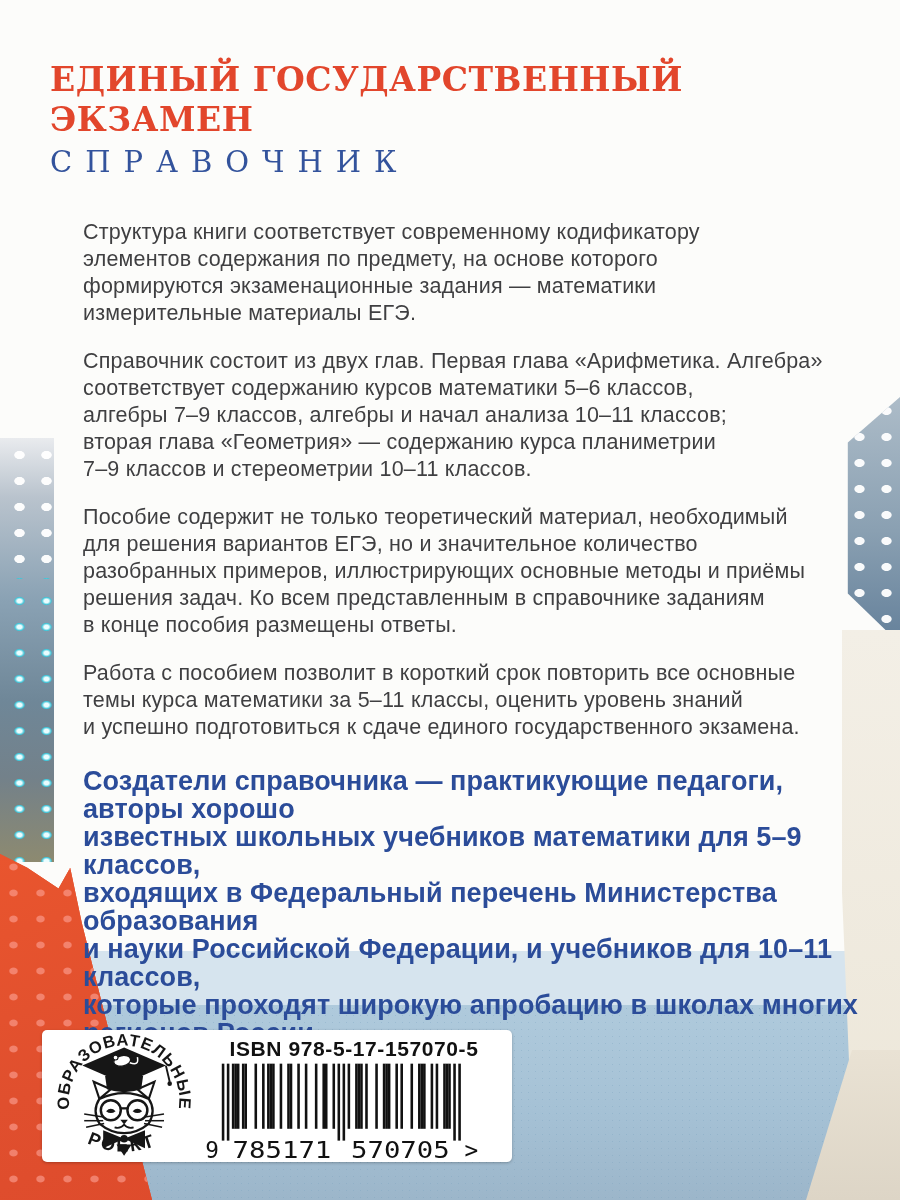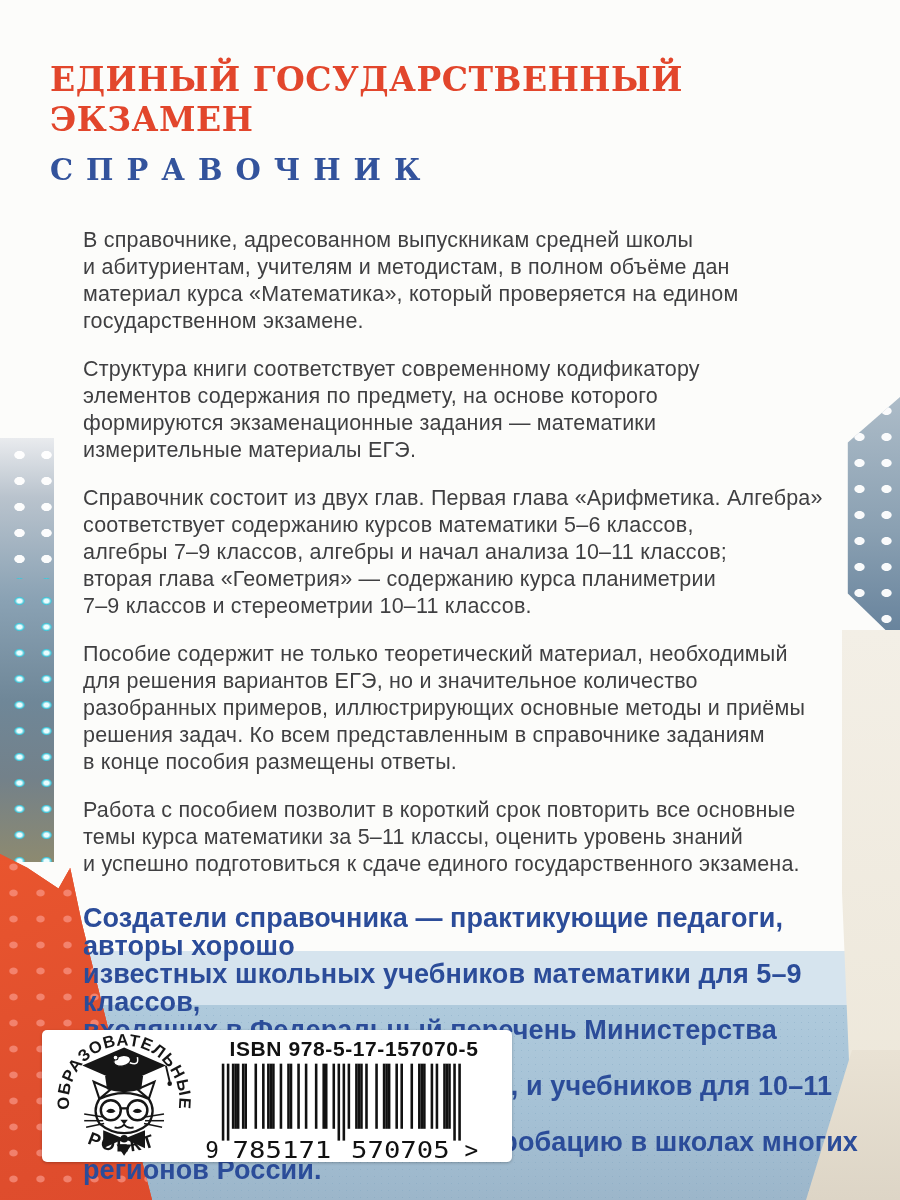--- a/index.html
+++ b/index.html
@@ -48,23 +48,23 @@
     -webkit-clip-path:polygon(52% 0,100% 0,100% 100%,6% 100%);
     clip-path:polygon(52% 0,100% 0,100% 100%,6% 100%);}
   
   .content{position:absolute;left:0;top:0;width:740px;z-index:4;}
   .title-red{
     margin:60px 0 0 50px;
     font-family:"DejaVu Serif","Liberation Serif",serif;
     font-weight:bold;font-size:33px;line-height:40px;letter-spacing:.5px;
     color:#e2462c;}
   .title-blue{
-    margin:12px 0 0 50px;
+    margin:4px 0 0 50px;
     font-family:"DejaVu Serif","Liberation Serif",serif;
-    font-weight:bold;font-size:29px;line-height:36px;letter-spacing:13px;
+    font-weight:normal;font-size:29px;line-height:36px;letter-spacing:13px;
     color:#33539c;}
   .paras{margin:39px 0 0 83px;width:790px;}
   .paras p{
     margin:0 0 21px 0;font-size:21.5px;line-height:27px;letter-spacing:.2px;
     color:#3f3f41;white-space:pre-line;}
   .authors-note{
     margin:26px 0 0 83px;width:790px;
     font-size:27px;line-height:28px;font-weight:bold;letter-spacing:.1px;
     color:#2b4c99;white-space:pre-line;}
   
@@ -90,24 +90,20 @@
   <div class="bottom-band"></div>
   <div class="right-dots"></div>
   <div class="right-cream"></div>
   <div class="red-shape"></div>
   <div class="cream-corner"></div>
 
   <div class="content">
     <div class="title-red">ЕДИНЫЙ ГОСУДАРСТВЕННЫЙ ЭКЗАМЕН</div>
     <div class="title-blue">СПРАВОЧНИК</div>
     <div class="paras">
-      <p>В справочнике, адресованном выпускникам средней школы
-и абитуриентам, учителям и методистам, в полном объёме дан
-материал курса «Математика», который проверяется на едином
-государственном экзамене.</p>
       <p>Структура книги соответствует современному кодификатору
 элементов содержания по предмету, на основе которого
 формируются экзаменационные задания — математики
 измерительные материалы ЕГЭ.</p>
       <p>Справочник состоит из двух глав. Первая глава «Арифметика. Алгебра»
 соответствует содержанию курсов математики 5–6 классов,
 алгебры 7–9 классов, алгебры и начал анализа 10–11 классов;
 вторая глава «Геометрия» — содержанию курса планиметрии
 7–9 классов и стереометрии 10–11 классов.</p>
       <p>Пособие содержит не только теоретический материал, необходимый

